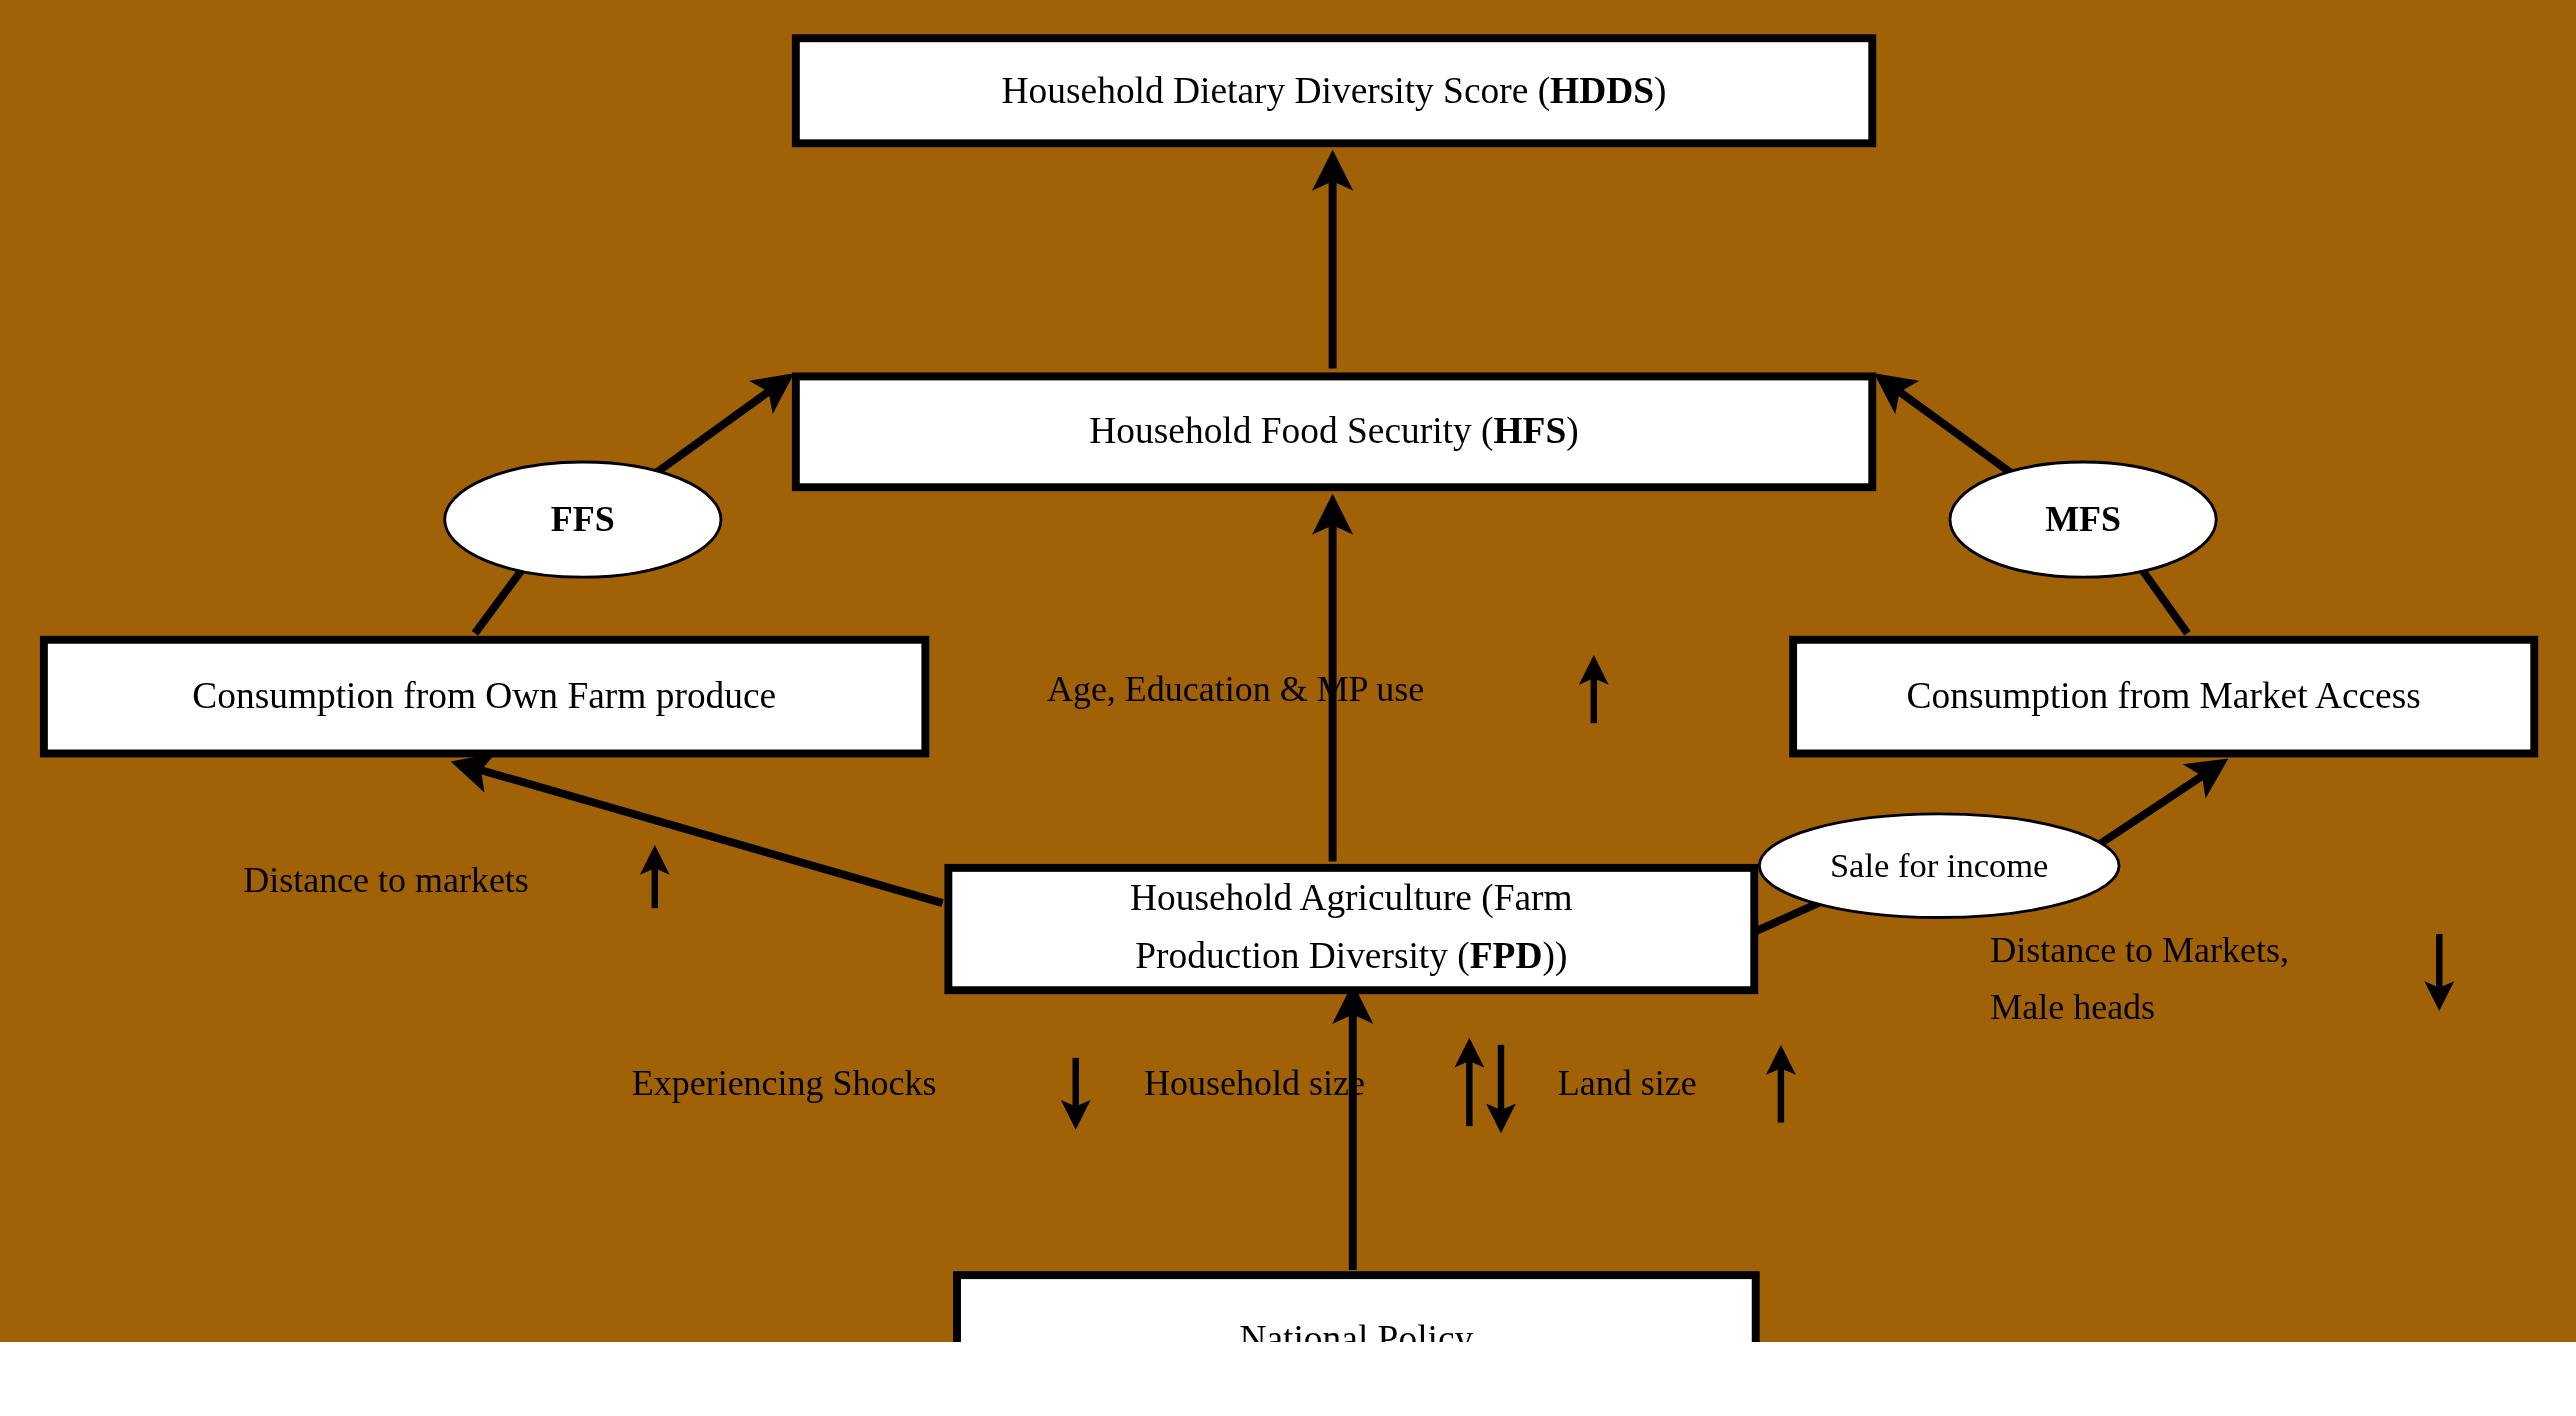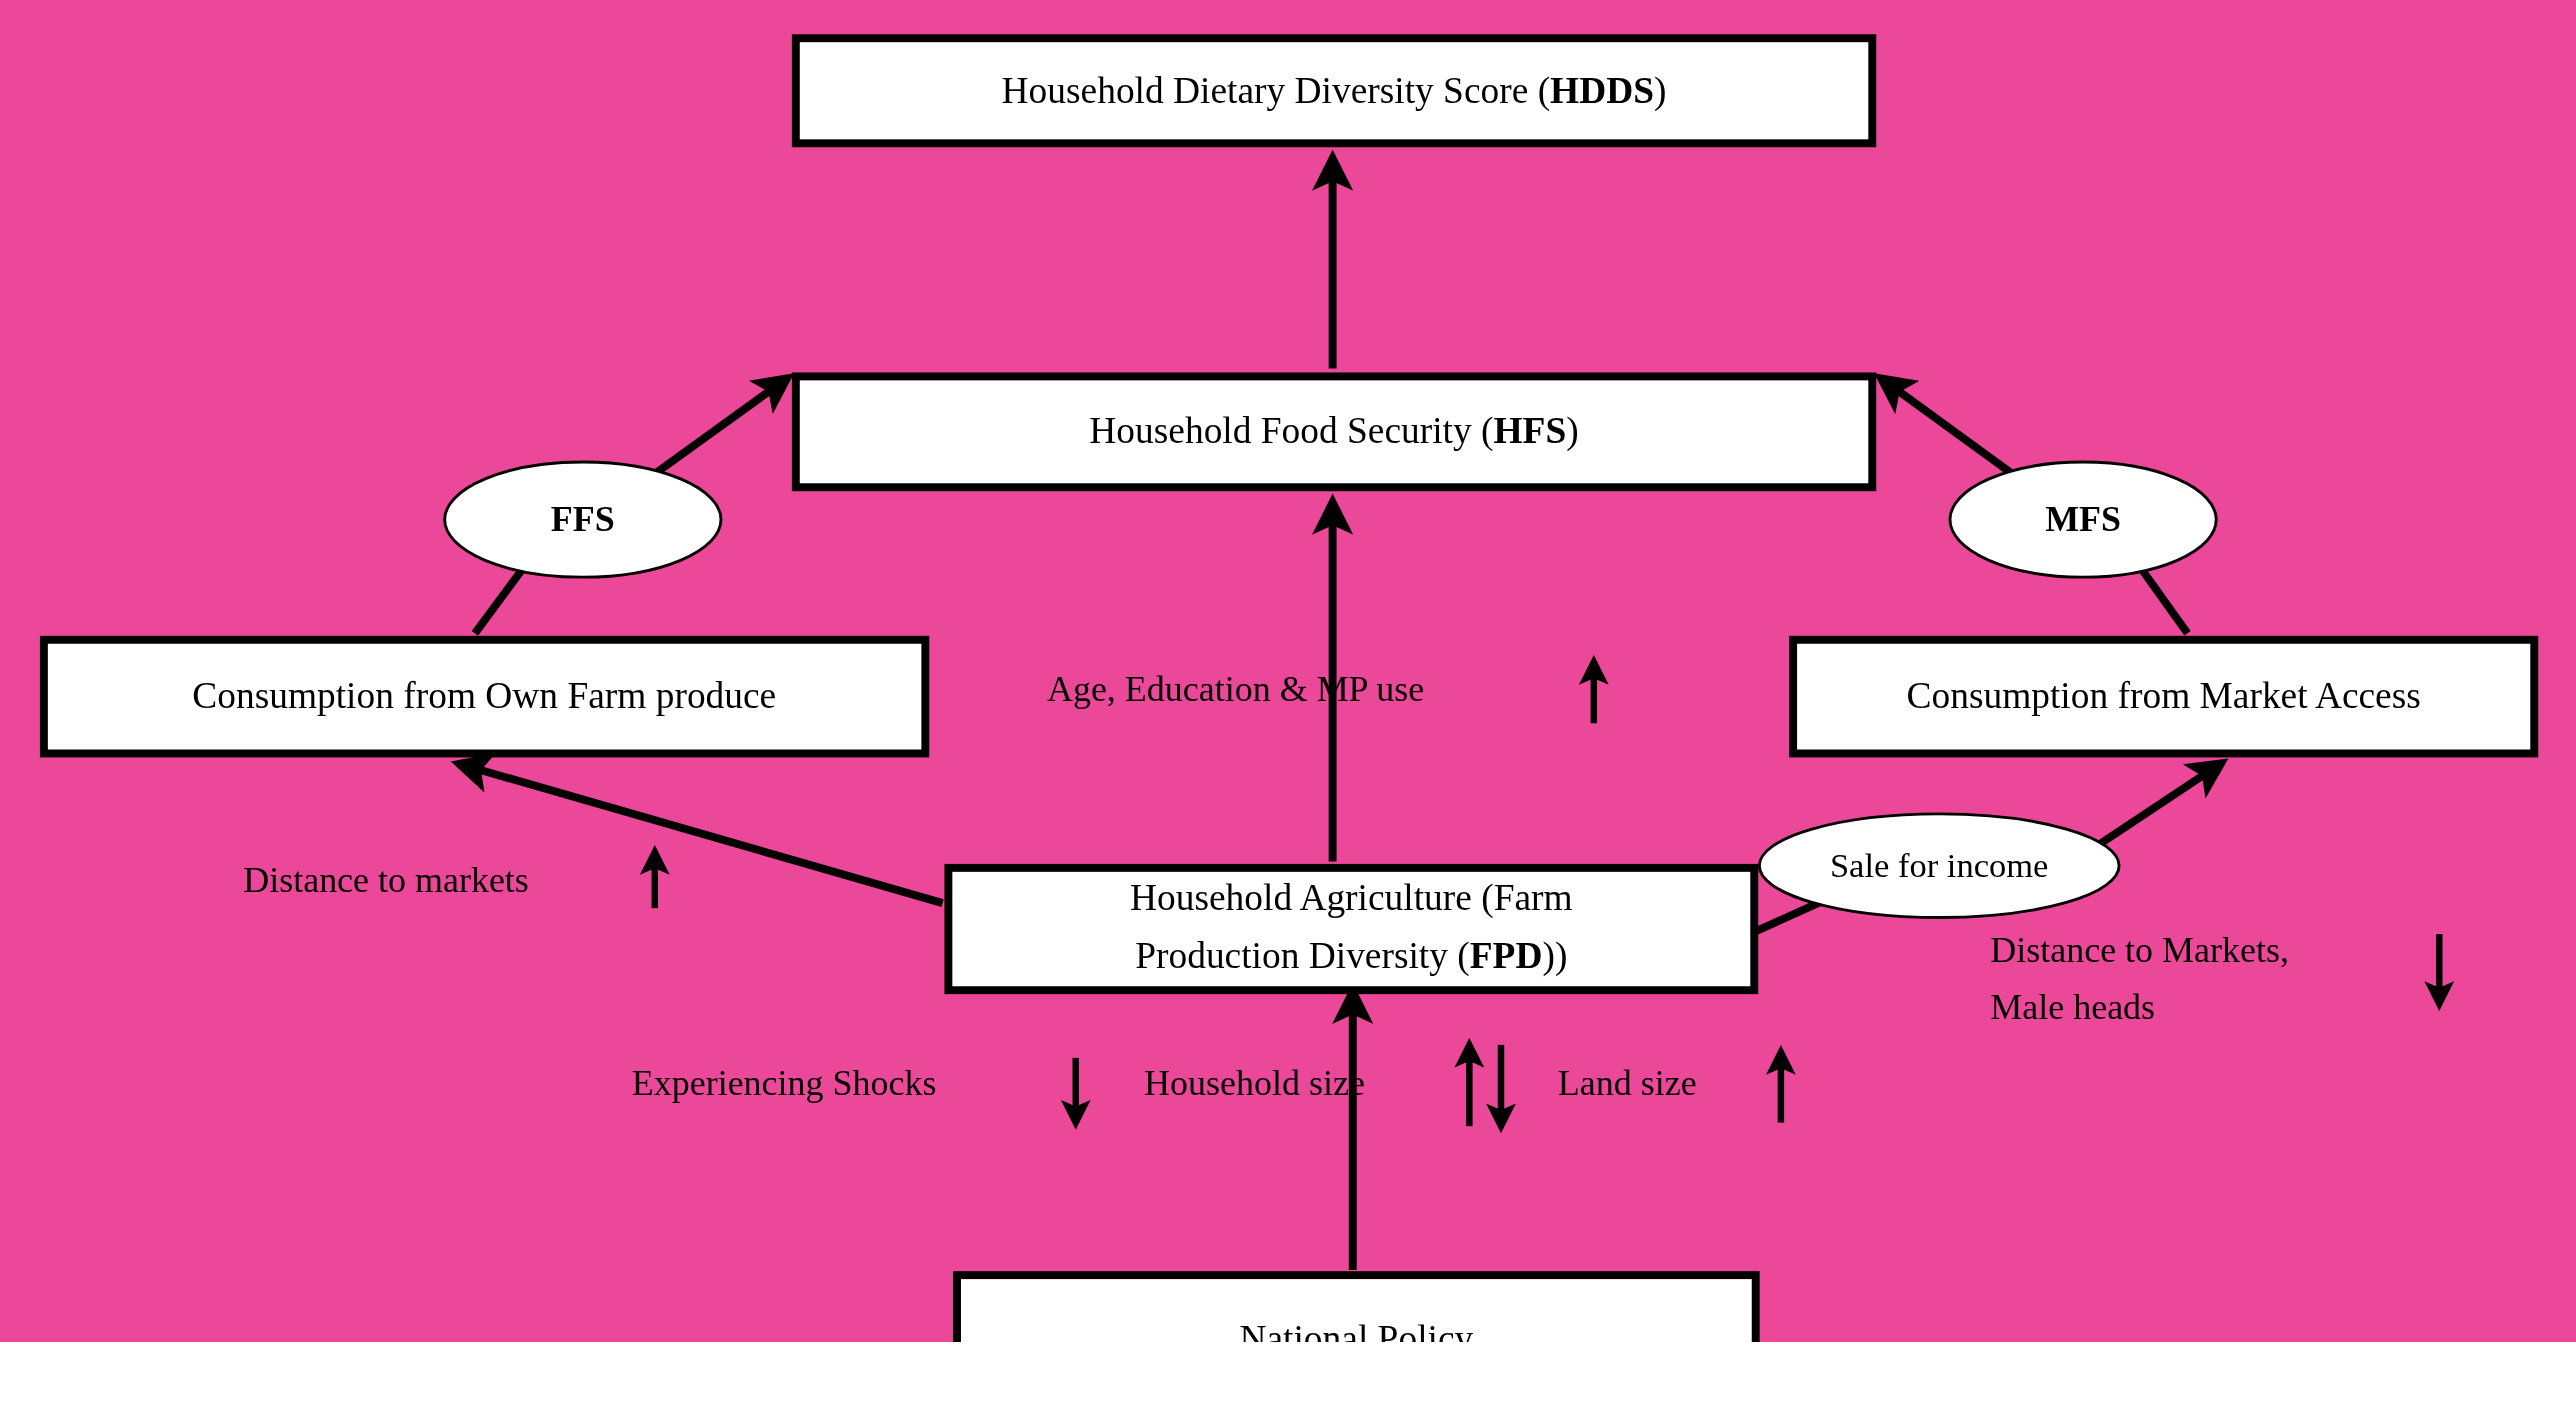--- a/index.html
+++ b/index.html
@@ -4,21 +4,21 @@
 <style>
   html, body {
     margin: 0;
     padding: 0;
     background: #ffffff;
   }
   #stage {
     position: relative;
     width: 2576px;
     height: 1342px;
-    background: #ec4899;
+    background: #a16207;
     font-family: "Liberation Serif", "DejaVu Serif", serif;
     overflow: hidden;
   }
   #diagram-svg {
     position: absolute;
     left: 0;
     top: 0;
     width: 2576px;
     height: 1417px;
   }

